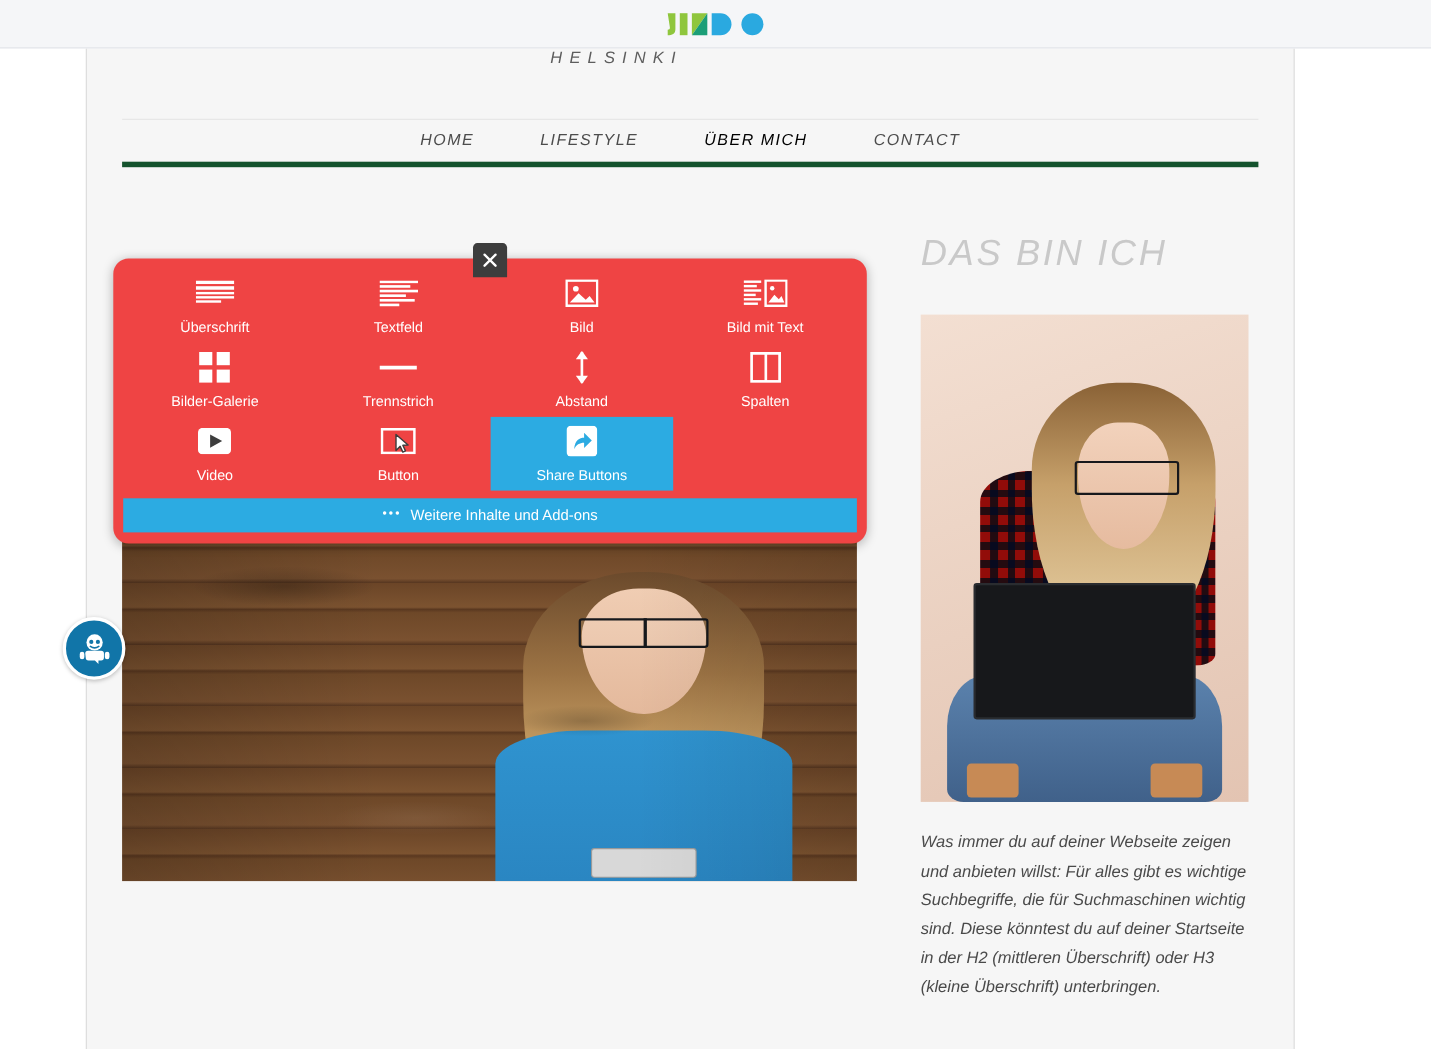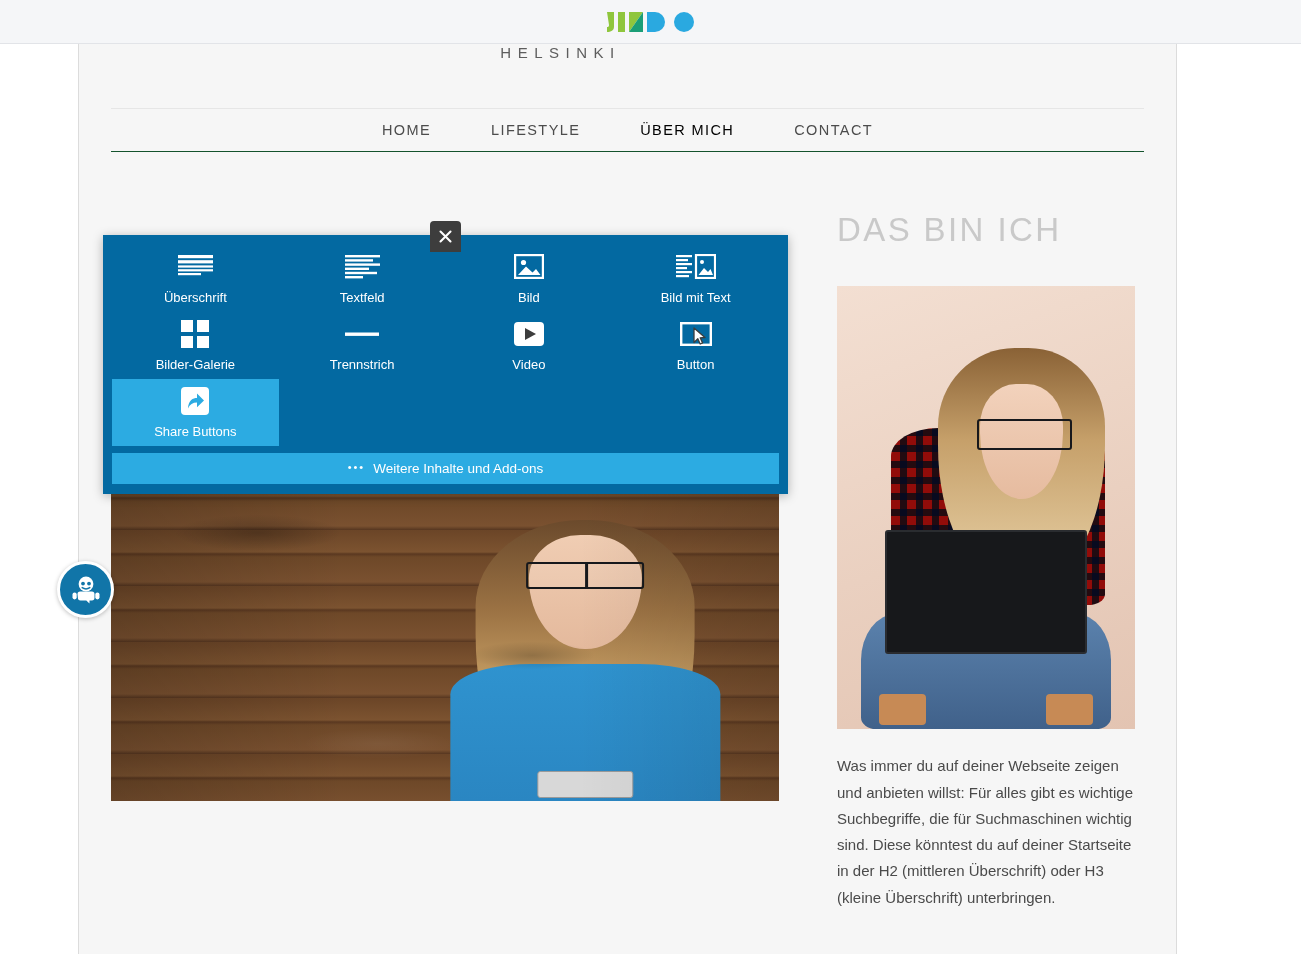--- a/index.html
+++ b/index.html
@@ -44,20 +44,21 @@
   .site-frame {
     position: absolute;
     top: 44px;
     left: 78px;
     width: 1099px;
     height: 910px;
     background: #f6f6f6;
     border-left: 1px solid #dcdcdc;
     border-right: 1px solid #dcdcdc;
     overflow: hidden;
+    font-style: italic;
   }
 
   
   .site-header {
     position: relative;
     height: 64px;
     width: 100%;
   }
   .brand-row {
     position: absolute;
@@ -80,21 +81,21 @@
   .brand-mark {
     position: relative;
     width: 110px;
     height: 50px;
   }
 
   
   .nav-wrap {
     margin: 0 32px;
     border-top: 1px solid #e6e6e6;
-    border-bottom: 1px solid #14532d;
+    border-bottom: 5px solid #14532d;
     height: 44px;
     display: flex;
     align-items: center;
     justify-content: center;
     gap: 0px;
   }
   .nav-item {
     font-size: 14.5px;
     letter-spacing: 1.4px;
     color: #4c4c4c;
@@ -290,24 +291,25 @@
     cursor: pointer;
   }
   .picker-close svg { display:block; }
 
   .picker {
     position: absolute;
     left: 103px;
     top: 235px;
     width: 685px;
     height: 259px;
-    background: #0369a1;
+    background: #ef4444;
     box-shadow: 0 2px 10px rgba(0,0,0,.28);
     z-index: 40;
     padding: 9px;
+    border-radius: 14px;
   }
   .picker-grid {
     display: grid;
     grid-template-columns: repeat(4, 1fr);
     grid-template-rows: repeat(3, 1fr);
     width: 100%;
     height: 202px;
   }
   .tile {
     display: flex;
@@ -529,21 +531,40 @@
 
       <div class="tile">
         <span class="tile-icon">
           <svg width="34" height="8" viewBox="0 0 34 8">
             <rect x="0" y="2.5" width="34" height="3.4" fill="#fff"></rect>
           </svg>
         </span>
         <span class="tile-label">Trennstrich</span>
       </div>
 
-
+      <div class="tile">
+        <span class="tile-icon">
+          <svg width="18" height="30" viewBox="0 0 18 30">
+            <path d="M9 1 L9 29" stroke="#fff" stroke-width="2.4"></path>
+            <path d="M9 0 L3.5 7.5 L14.5 7.5 Z" fill="#fff"></path>
+            <path d="M9 30 L3.5 22.5 L14.5 22.5 Z" fill="#fff"></path>
+          </svg>
+        </span>
+        <span class="tile-label">Abstand</span>
+      </div>
+
+      <div class="tile">
+        <span class="tile-icon">
+          <svg width="28" height="28" viewBox="0 0 28 28">
+            <rect x="1.2" y="1.2" width="25.6" height="25.6" fill="none" stroke="#fff" stroke-width="2.6"></rect>
+            <rect x="13" y="1.2" width="2.4" height="25.6" fill="#fff"></rect>
+          </svg>
+        </span>
+        <span class="tile-label">Spalten</span>
+      </div>
 
       <div class="tile">
         <span class="tile-icon">
           <svg width="30" height="24" viewBox="0 0 30 24">
             <rect x="0" y="0" width="30" height="24" rx="4" fill="#fff"></rect>
             <path d="M11 6 L22 12 L11 18 Z" fill="#3d3d3d"></path>
           </svg>
         </span>
         <span class="tile-label">Video</span>
       </div>

